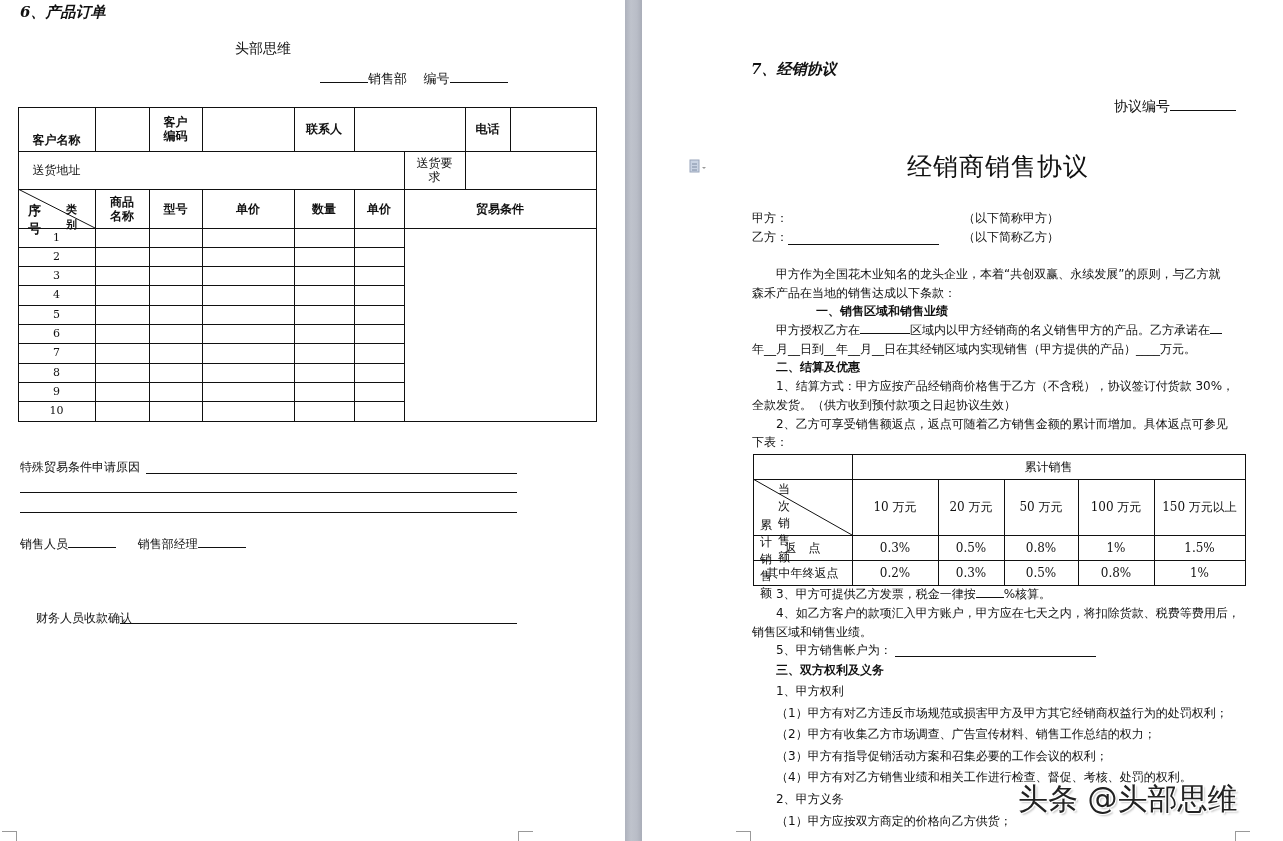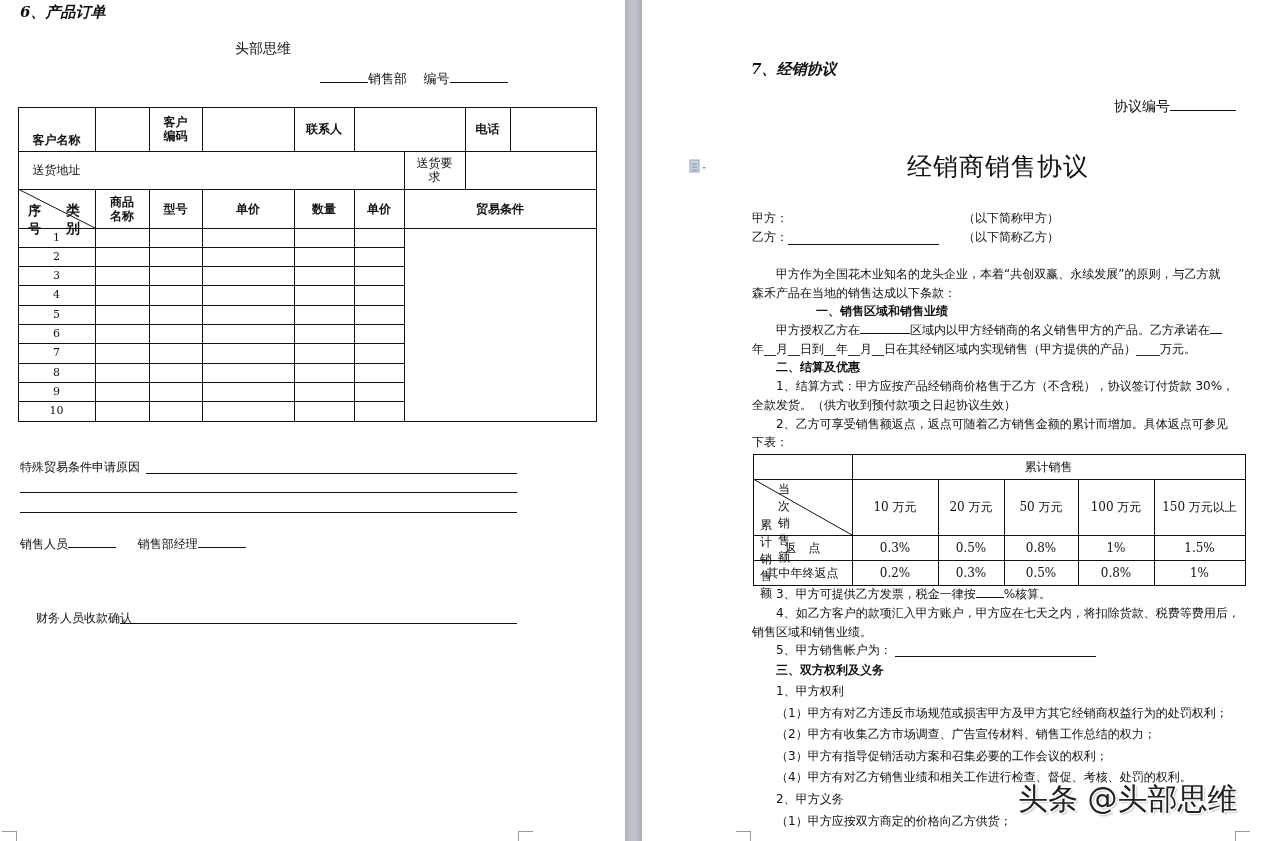--- a/index.html
+++ b/index.html
@@ -93,21 +93,21 @@
     <div class="cell bold" style="left:465px;top:107px;width:45px;height:44px;">电话</div>
     <div class="cell" style="left:510px;top:107px;width:86px;height:44px;"></div>
 
     <div class="cell" style="left:18px;top:151px;width:77px;height:38px;">送货地址</div>
     <div class="cell" style="left:95px;top:151px;width:309px;height:38px;"></div>
     <div class="cell" style="left:404px;top:151px;width:61px;height:38px;white-space:pre-line;">送货要
 求</div>
     <div class="cell" style="left:465px;top:151px;width:131px;height:38px;"></div>
 
     <div class="abs bold" style="left:28px;top:202px;font-size:13px;">序号</div>
-    <div class="abs bold" style="left:66px;top:202px;font-size:14px;">类别</div>
+    <div class="abs bold" style="left:66px;top:202px;font-size:11px;">类别</div>
     <div class="cell bold" style="left:95px;top:189px;width:54px;height:39px;white-space:pre-line;">商品
 名称</div>
     <div class="cell bold" style="left:149px;top:189px;width:53px;height:39px;">型号</div>
     <div class="cell bold" style="left:202px;top:189px;width:92px;height:39px;">单价</div>
     <div class="cell bold" style="left:294px;top:189px;width:60px;height:39px;">数量</div>
     <div class="cell bold" style="left:354px;top:189px;width:50px;height:39px;">单价</div>
     <div class="cell bold" style="left:404px;top:189px;width:192px;height:39px;">贸易条件</div>
 
     <div class="cell serif" style="left:18px;top:228px;width:77px;height:19px;font-size:11px;">1</div>
     <div class="cell serif" style="left:18px;top:247px;width:77px;height:19px;font-size:11px;">2</div>

